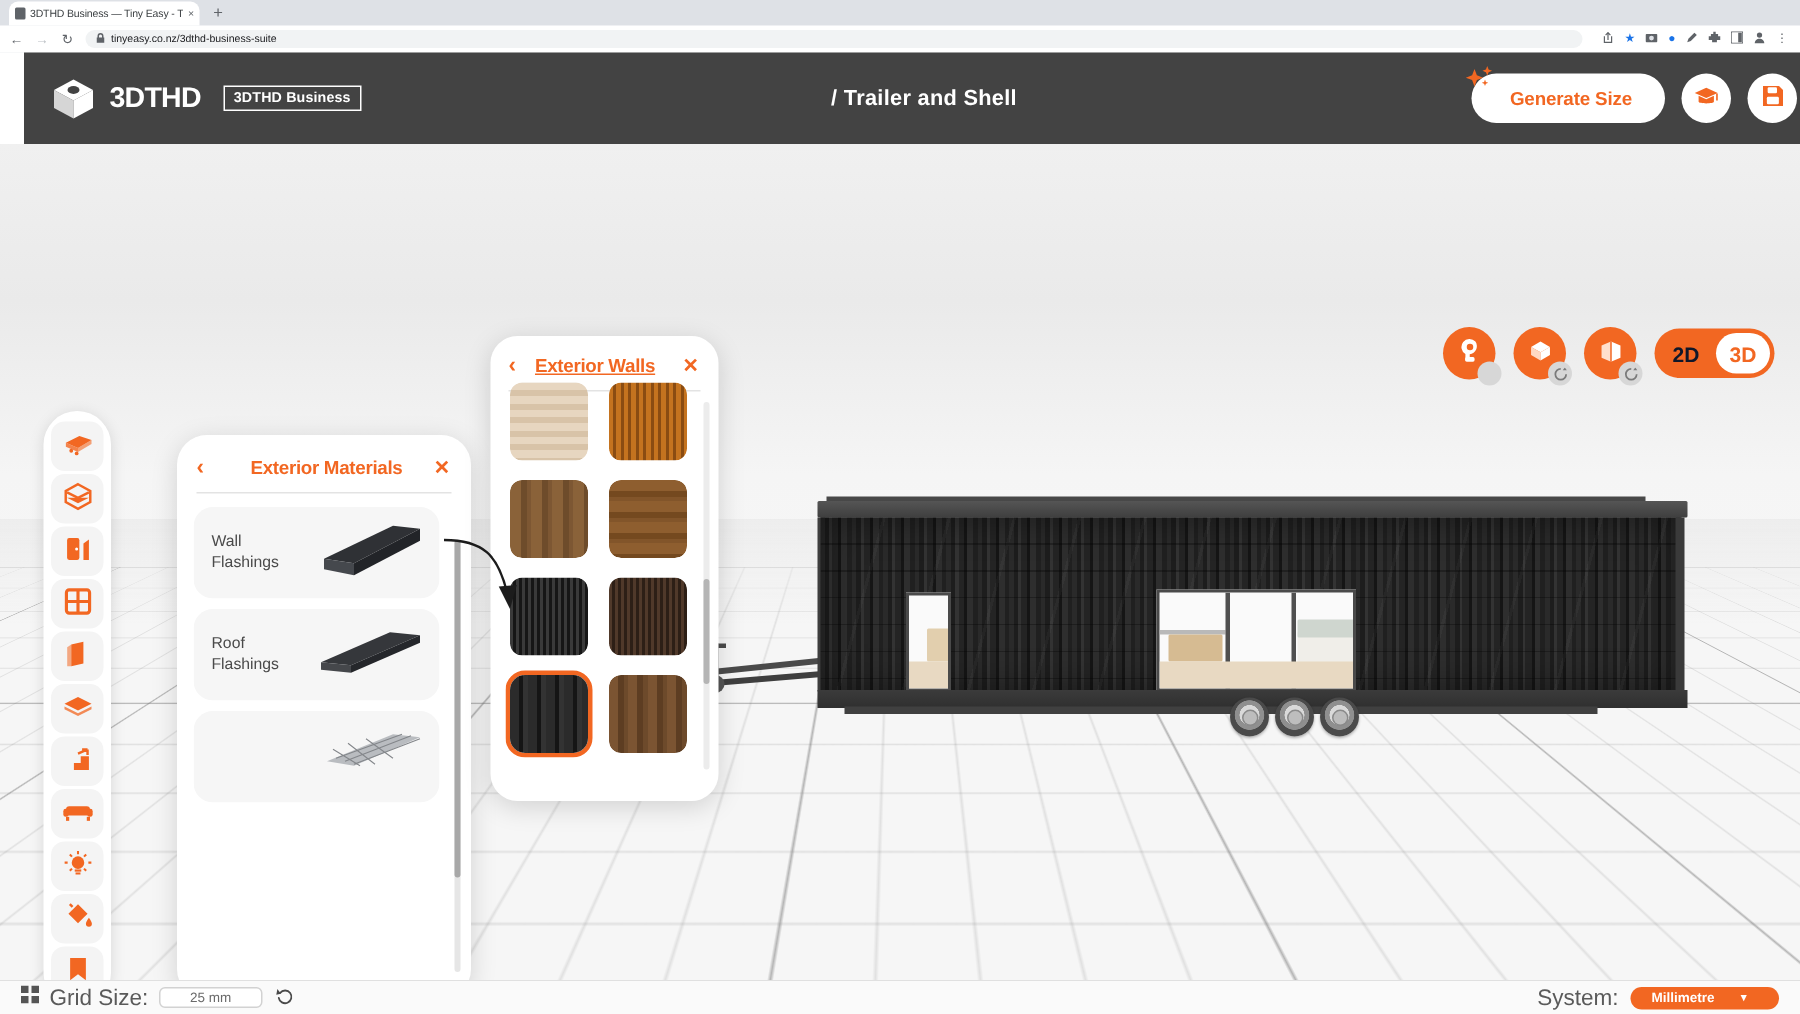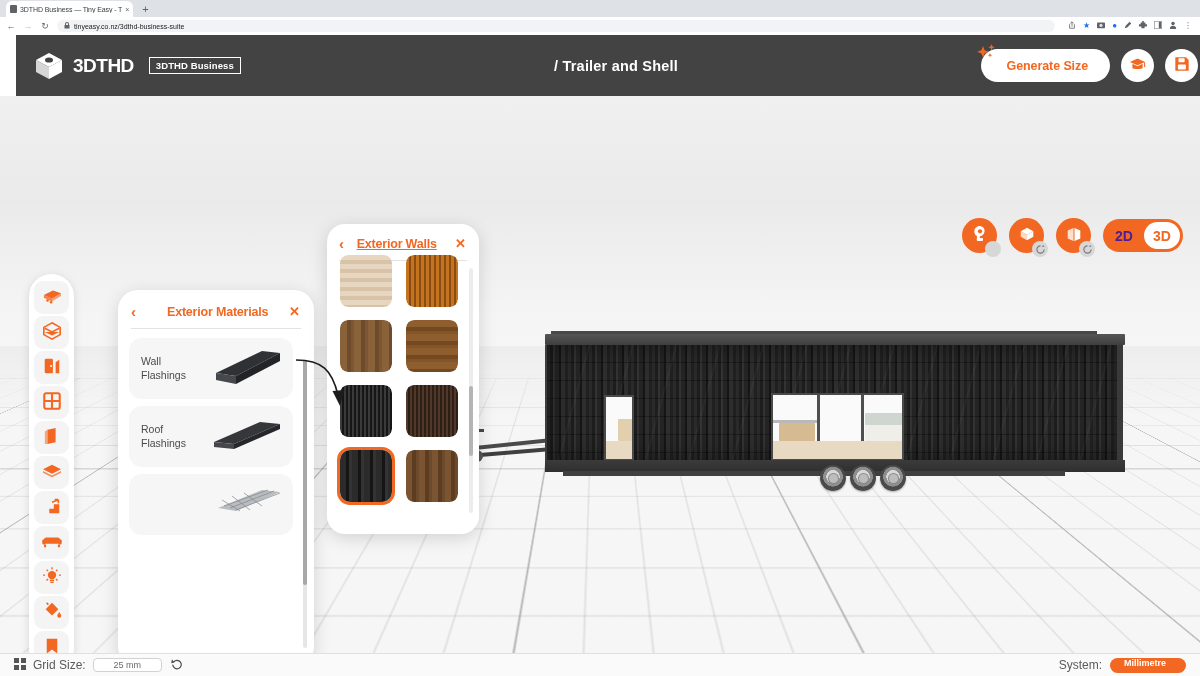--- a/index.html
+++ b/index.html
@@ -153,21 +153,21 @@
   .vc-sub {
     position:absolute; right:-4px; bottom:-4px; width:16px; height:16px; border-radius:50%;
     background:#d7d7d7; display:flex; align-items:center; justify-content:center;
   }
   #dim-toggle {
     display:flex; align-items:center; background:#f26722; border-radius:19px;
     height:33px; padding:3px; gap:2px;
   }
   .dim-opt {
     min-width:36px; height:27px; border-radius:15px; display:flex; align-items:center;
-    justify-content:center; font-size:14px; font-weight:bold; color:#4c1d95;
+    justify-content:center; font-size:14px; font-weight:bold; color:#0f172a;
     cursor:pointer; padding:0 9px; border:none; background:transparent; font-family:inherit;
   }
   .dim-opt.active { background:#fff; color:#f26722; }
 
   
   #tool-rail {
     position:absolute; left:29px; top:178px; width:45px;
     background:#fff; border-radius:23px; padding:7px 5px; display:flex;
     flex-direction:column; gap:2px; box-shadow:0 2px 10px rgba(0,0,0,.13); z-index:25;
   }
@@ -235,35 +235,35 @@
   
   #connector-arrow { position:absolute; left:296px; top:258px; width:56px; height:60px; z-index:32; }
 
   
   #status-bar {
     position:absolute; left:0; bottom:0; width:1200px; height:23px;
     background:#fafafa; border-top:1px solid #e0e0e0;
     display:flex; align-items:center; padding:0 14px; z-index:40;
   }
   .sb-left { display:flex; align-items:center; gap:7px; }
-  .sb-label { font-size:12px; color:#5a5a5a; }
+  .sb-label { font-size:15px; color:#5a5a5a; }
   #grid-size-input {
     width:69px; height:14px; border:1px solid #d2d2d2; border-radius:4px; background:#fff;
     text-align:center; font-size:9px; color:#6a6a6a; font-family:inherit; outline:none;
   }
   #grid-reset-btn {
     width:16px; height:15px; background:none; border:none; cursor:pointer;
     display:flex; align-items:center; justify-content:center; color:#4a4a4a; font-size:11px;
     font-family:inherit; line-height:1;
   }
   .sb-right { margin-left:auto; display:flex; align-items:center; gap:8px; }
   #system-select {
     background:#f26722; color:#fff; border:none; border-radius:9px; height:15px;
     padding:0 20px 0 14px; font-size:9px; font-weight:bold; font-family:inherit;
-    cursor:pointer; position:relative; display:flex; align-items:center; gap:16px;flex-direction:column;
+    cursor:pointer; position:relative; display:flex; align-items:center; gap:16px;
   }
   .sel-caret { font-size:7px; }
 </style>
 </head>
 <body>
 
 <div id="browser-chrome">
   <div class="tabstrip">
     <div class="tab">
       <span class="tab-favicon"></span>

